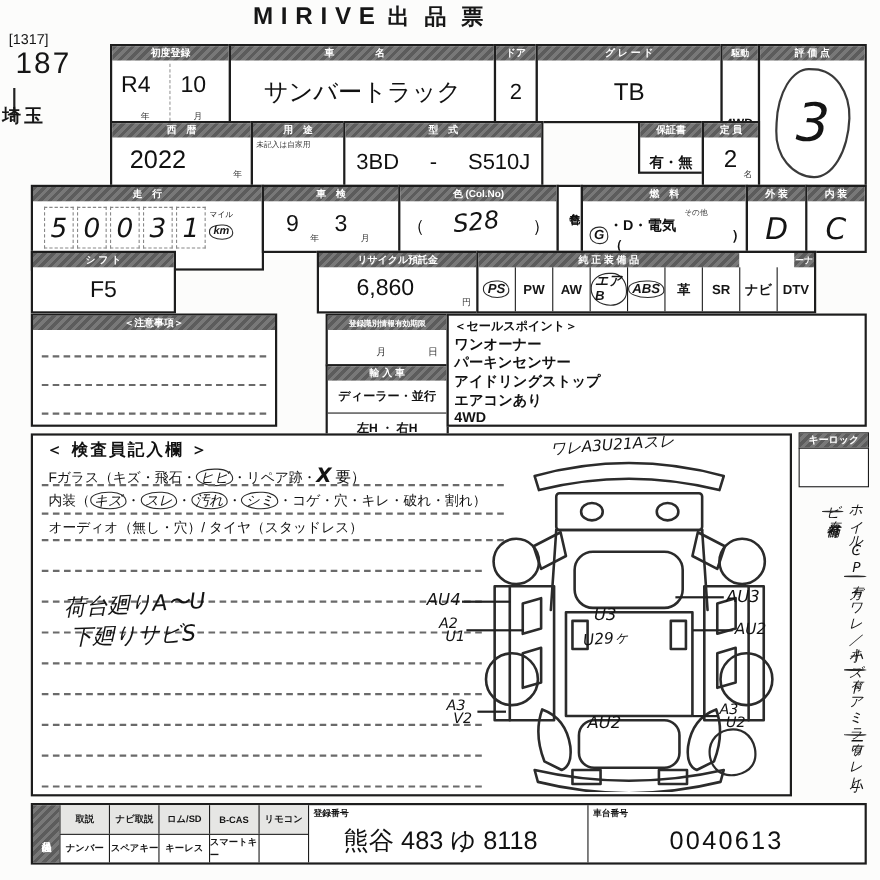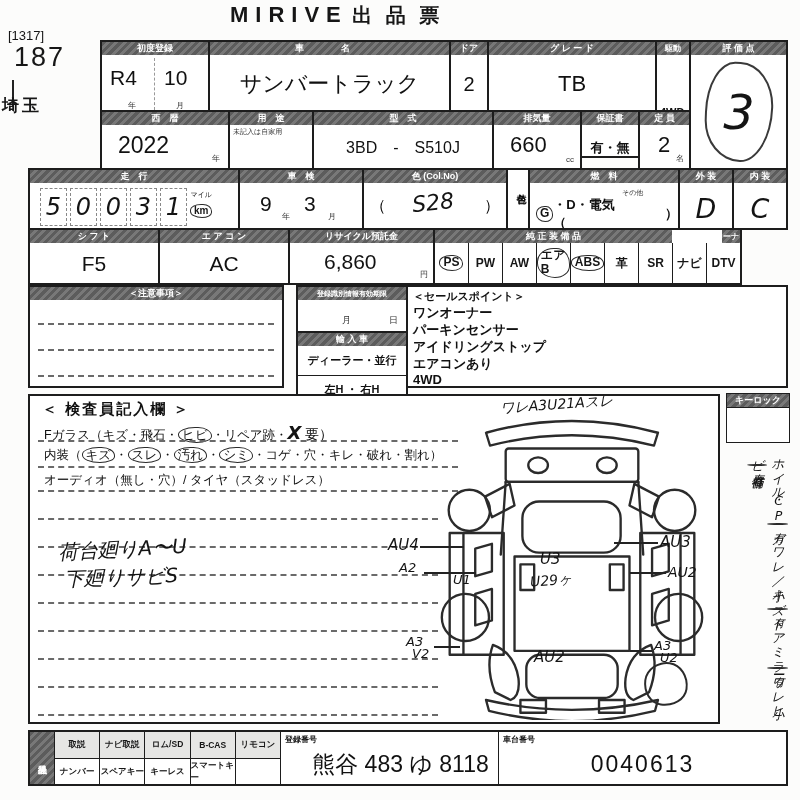--- a/index.html
+++ b/index.html
@@ -10,21 +10,21 @@
   .b1{border:1.5px solid #1d1d1d;background:#fff;}
   .hd{position:absolute;left:0;right:0;top:0;height:13px;
       background:repeating-linear-gradient(135deg,#5c5c5c 0 3px,#787878 3px 6px);
       color:#fff;font-size:9px;font-weight:bold;display:flex;align-items:center;
       justify-content:center;white-space:nowrap;overflow:hidden;}
   .hatch{background:repeating-linear-gradient(135deg,#5c5c5c 0 3px,#787878 3px 6px);color:#fff;}
   .val{position:absolute;color:#111;}
   .cv{display:flex;align-items:center;justify-content:center;}
   .unit{position:absolute;font-size:8px;color:#333;}
   .hw{font-family:"DejaVu Sans",sans-serif;font-style:italic;color:#141414;}
-  .circ{border:1.6px solid #2a2a2a;border-radius:55% 45% 50% 60%/50% 60% 45% 55%;padding:0 3px;display:inline-block;line-height:1.15;}
+  .circ{border:1.6px solid #2a2a2a;border-radius:55% 45% 50% 60%/50% 60% 45% 55%;padding:0 3px;display:inline-block;line-height:1.15;font-style:italic;}
   .dash{position:absolute;border-top:2px dashed #6a6a6a;height:0;}
   .aline{position:absolute;height:2px;background:#222;}
   .vert{writing-mode:vertical-rl;text-orientation:upright;}
   .digitbox{width:25px;height:36px;border:1.5px dashed #888;display:flex;align-items:center;justify-content:center;
             font-size:24px;}
   .eqcell{border-left:1.5px solid #1d1d1d;display:flex;align-items:center;justify-content:center;
           font-size:12px;font-weight:bold;flex:1;height:100%;}
   svg{display:block;}
 </style>
 </head>
@@ -78,30 +78,25 @@
     <div class="hd">西　暦</div>
     <div class="val" style="left:16px;top:20px;font-size:23px;">2022</div>
     <span class="unit" style="right:8px;bottom:4px;">年</span>
   </div>
   <div class="abs b" style="left:228px;top:110px;width:86px;height:60px;">
     <div class="hd">用　途</div>
     <div class="val" style="left:3px;top:15px;font-size:7px;color:#333;">未記入は自家用</div>
   </div>
   <div class="abs b" style="left:312px;top:110px;width:182px;height:60px;">
     <div class="hd">型　式</div>
-    <div class="val cv" style="left:0;right:0;top:18px;height:36px;font-size:16px;gap:16px;align-items:center;">
+    <div class="val cv" style="left:0;right:0;top:18px;height:36px;font-size:20px;gap:28px;align-items:center;">
       <span>3BD</span>
       <span>-</span>
       <span>S510J</span>
     </div>
-  </div>
-  <div class="abs b" style="left:492px;top:110px;width:90px;height:60px;">
-    <div class="hd">排気量</div>
-    <div class="val" style="left:16px;top:20px;font-size:22px;">660</div>
-    <span class="unit" style="right:6px;bottom:4px;">cc</span>
   </div>
   <div class="abs b" style="left:580px;top:110px;width:60px;height:48px;">
     <div class="hd">保証書</div>
     <div class="val cv" style="left:0;right:0;top:20px;height:32px;font-size:13px;font-weight:bold;">有・無</div>
   </div>
   <div class="abs b" style="left:638px;top:110px;width:53px;height:60px;">
     <div class="hd">定 員</div>
     <div class="val" style="left:18px;top:20px;font-size:22px;">2</div>
     <span class="unit" style="right:5px;bottom:4px;">名</span>
   </div>
@@ -151,24 +146,20 @@
     <div class="val cv hw" style="left:0;right:0;top:18px;height:40px;font-size:27px;">D</div>
   </div>
   <div class="abs b" style="left:732px;top:168px;width:56px;height:62px;">
     <div class="hd">内 装</div>
     <div class="val cv hw" style="left:0;right:0;top:18px;height:40px;font-size:27px;">C</div>
   </div>
 
   <div class="abs b" style="left:28px;top:228px;width:132px;height:57px;">
     <div class="hd">シ フ ト</div>
     <div class="val cv" style="left:0;right:0;top:16px;height:36px;font-size:21px;">F5</div>
-  </div>
-  <div class="abs b" style="left:158px;top:228px;width:132px;height:57px;">
-    <div class="hd">エ ア コ ン</div>
-    <div class="val cv" style="left:0;right:0;top:16px;height:36px;font-size:21px;">AC</div>
   </div>
   <div class="abs b" style="left:288px;top:228px;width:147px;height:57px;">
     <div class="hd">リサイクル預託金</div>
     <div class="val" style="left:34px;top:20px;font-size:21px;">6,860</div>
     <span class="unit" style="right:5px;bottom:3px;">円</span>
   </div>
   <div class="abs b" style="left:433px;top:228px;width:309px;height:57px;">
     <div class="hd" style="right:68px;">純 正 装 備 品</div>
     <div class="hd" style="left:287px;font-size:8px;letter-spacing:0;">カーナビ</div>
     <div class="abs" style="left:0;right:0;top:13px;bottom:0;display:flex;">
@@ -183,21 +174,21 @@
       <div class="eqcell">
           <span class="circ">ABS</span>
         </div>
       <div class="eqcell">革</div>
       <div class="eqcell">SR</div>
       <div class="eqcell">ナビ</div>
       <div class="eqcell">DTV</div>
     </div>
   </div>
 
-  <div class="abs b" style="left:28px;top:285px;width:256px;height:103px;">
+  <div class="abs b" style="left:28px;top:285px;width:224px;height:103px;">
     <div class="hd">＜注意事項＞</div>
     <div class="dash" style="left:8px;right:8px;top:36px;"></div>
     <div class="dash" style="left:8px;right:8px;top:62px;"></div>
     <div class="dash" style="left:8px;right:8px;top:88px;"></div>
   </div>
   <div class="abs b" style="left:296px;top:285px;width:112px;height:48px;">
     <div class="hd" style="font-size:7px;letter-spacing:0;">登録識別情報有効期限</div>
     <span class="unit" style="left:44px;bottom:4px;font-size:9px;">月</span>
     <span class="unit" style="right:8px;bottom:4px;font-size:9px;">日</span>
   </div>
@@ -287,21 +278,21 @@
     <rect x="90" y="306" width="26" height="13"></rect>
     <rect x="170" y="306" width="26" height="13"></rect>
     <path d="M55 306 Q142 326 230 306 L227 317 Q142 338 58 317 Z"></path>
   </svg>
 
   <div class="abs hw" style="left:500px;top:396px;font-size:14px;transform:rotate(-4deg);">ワレA3U21Aスレ</div>
   <div class="abs hw" style="left:388px;top:536px;font-size:15px;">AU4</div>
   <div class="aline" style="left:420px;top:546px;width:44px;"></div>
   <div class="abs hw" style="left:399px;top:562px;font-size:13px;line-height:12px;">
     <div>A2</div>
-    <div style="padding-left:6px;margin-left:48px;">U1</div>
+    <div style="padding-left:6px;">U1</div>
   </div>
   <div class="aline" style="left:424px;top:572px;width:52px;"></div>
   <div class="abs hw" style="left:406px;top:636px;font-size:13px;line-height:12px;">
     <div>A3</div>
     <div style="padding-left:6px;">V2</div>
   </div>
   <div class="aline" style="left:434px;top:646px;width:26px;"></div>
   <div class="abs hw" style="left:660px;top:533px;font-size:15px;">AU3</div>
   <div class="aline" style="left:614px;top:542px;width:44px;"></div>
   <div class="abs hw" style="left:668px;top:564px;font-size:14px;">AU2</div>
@@ -339,19 +330,19 @@
       <div class="eqcell" style="font-size:8.5px;">キーレス</div>
       <div class="eqcell" style="font-size:8.5px;">スマートキー</div>
       <div class="eqcell"></div>
     </div>
 
     <div class="abs" style="left:250px;top:0;width:240px;height:100%;border-left:1.5px solid #1d1d1d;">
       <div class="val" style="left:4px;top:2px;font-size:8px;font-weight:bold;">登録番号</div>
       <div class="val cv" style="left:0;right:0;top:12px;height:40px;font-size:23px;">熊谷 483 ゆ 8118</div>
     </div>
 
-    <div class="abs" style="left:468px;top:0;right:0;height:100%;border-left:1.5px solid #1d1d1d;">
+    <div class="abs" style="left:504px;top:0;right:0;height:100%;border-left:1.5px solid #1d1d1d;">
       <div class="val" style="left:4px;top:2px;font-size:8px;font-weight:bold;">車台番号</div>
       <div class="val cv" style="left:0;right:0;top:12px;height:40px;font-size:23px;letter-spacing:2px;">0040613</div>
     </div>
   </div>
 
 </div>
 
 </body></html>

